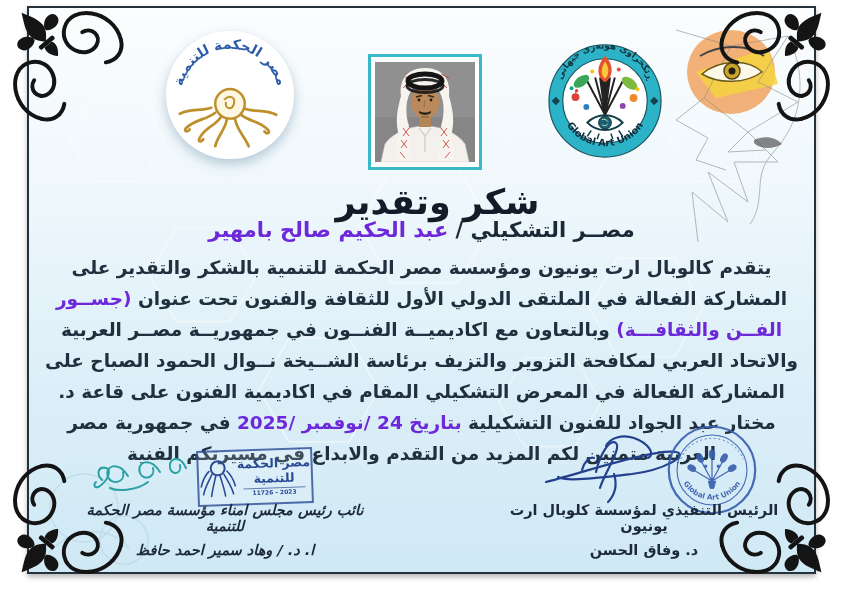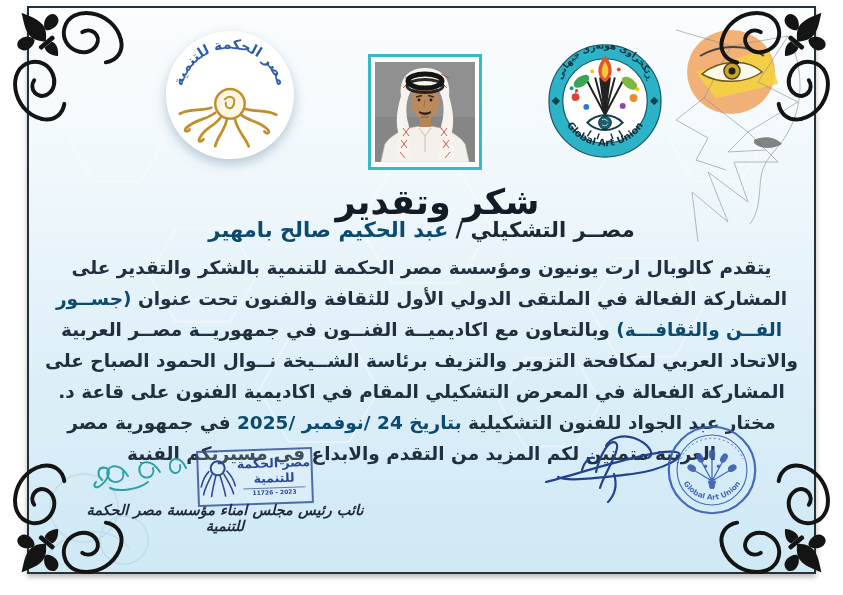--- a/index.html
+++ b/index.html
@@ -22,21 +22,21 @@
              background:#ffffff;box-shadow:0 5px 12px rgba(70,110,140,.35);}
   .photo{position:absolute;left:368px;top:54px;width:100px;height:102px;border:3px solid #38bac6;
          background:#ffffff;padding:4px;}
   .photo svg{display:block;width:100%;height:100%;}
   .logo-gau{position:absolute;left:546px;top:42px;width:118px;height:118px;}
   
   .title{position:absolute;left:0;top:166px;width:100%;margin:16px;text-align:center;
          font-size:35px;font-weight:800;color:#141b28;}
   .recipient{position:absolute;left:0;top:218px;width:100%;text-align:center;direction:rtl;
              font-size:21px;font-weight:700;color:#1b2836;}
-  .teal{color:#0c4a6e;}
+  .teal{color:#6d28d9;}
   
   .bodytext{position:absolute;left:42px;right:42px;top:252px;margin:0;direction:rtl;
             text-align:center;font-size:18.5px;line-height:31px;font-weight:600;color:#20303f;}
   
   .sig-role{font-size:14.5px;font-weight:700;color:#1d2a39;direction:rtl;}
   .sig-name{font-size:14.5px;font-weight:700;color:#1d2a39;direction:rtl;margin-top:8px;}
   .sig-block-left{position:absolute;left:72px;top:502px;width:306px;text-align:center;font-style:italic;}
   .sig-block-right{position:absolute;left:494px;top:502px;width:300px;text-align:center;}
   .sig-hand-left{position:absolute;left:88px;top:448px;}
   .sig-hand-right{position:absolute;left:538px;top:430px;}
@@ -278,15 +278,20 @@
         <circle cx="57" cy="46" r="1.5"></circle>
     </g>
     <path id="stampBot" d="M 16,58 A 36 36 0 0 0 84,58" fill="none"></path>
     <text font-size="8" font-weight="bold" fill="#3a5fae" text-anchor="middle" font-family="DejaVu Sans, sans-serif">
       <textPath href="#stampBot" startOffset="50%">Global Art Union</textPath>
     </text>
   </svg>
 
   <div class="sig-block-left">
     <div class="sig-role">نائب رئيس مجلس امناء مؤسسة مصر الحكمة للتنمية</div>
+    <div class="sig-name">ا. د. / وهاد سمير احمد حافظ</div>
+  </div>
+  <div class="sig-block-right">
+    <div class="sig-role">الرئيس التنفيذي لمؤسسة كلوبال ارت يونيون</div>
+    <div class="sig-name">د. وفاق الحسن</div>
   </div>
 
 </div>
 
 </body></html>

